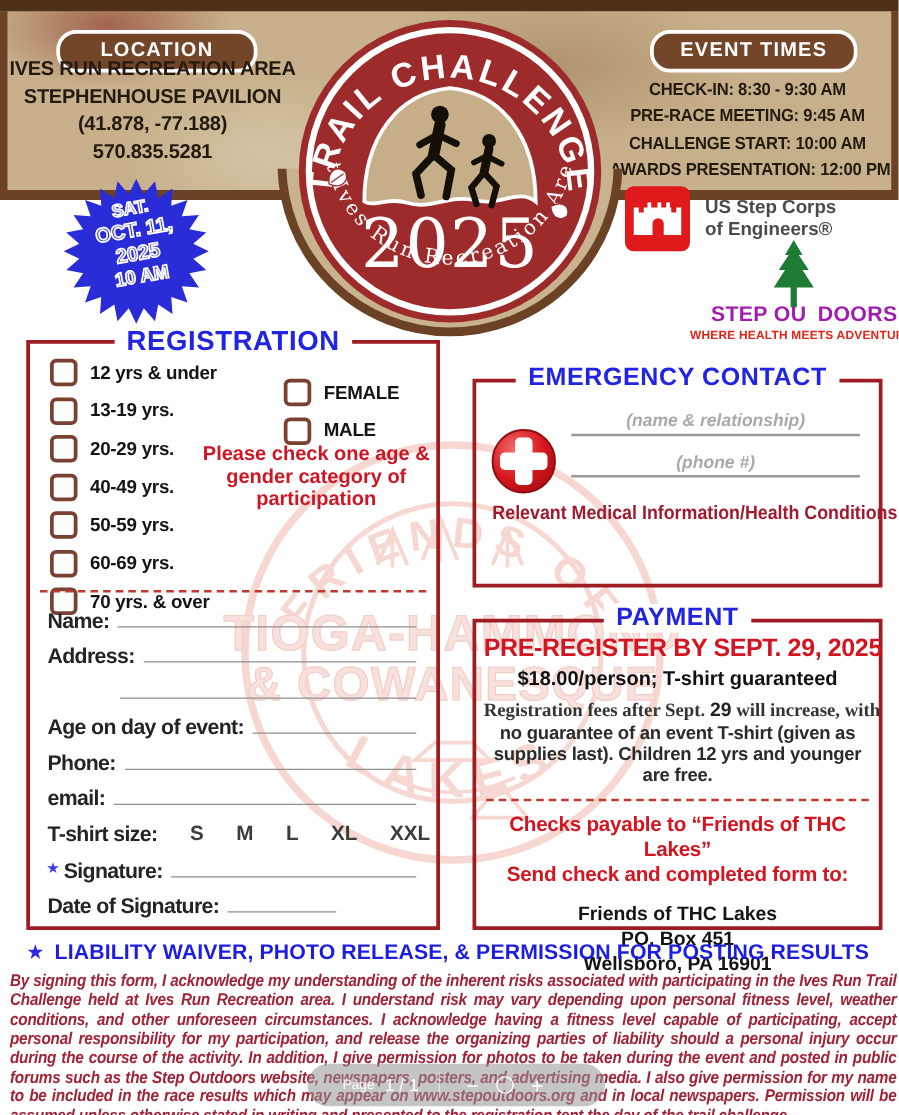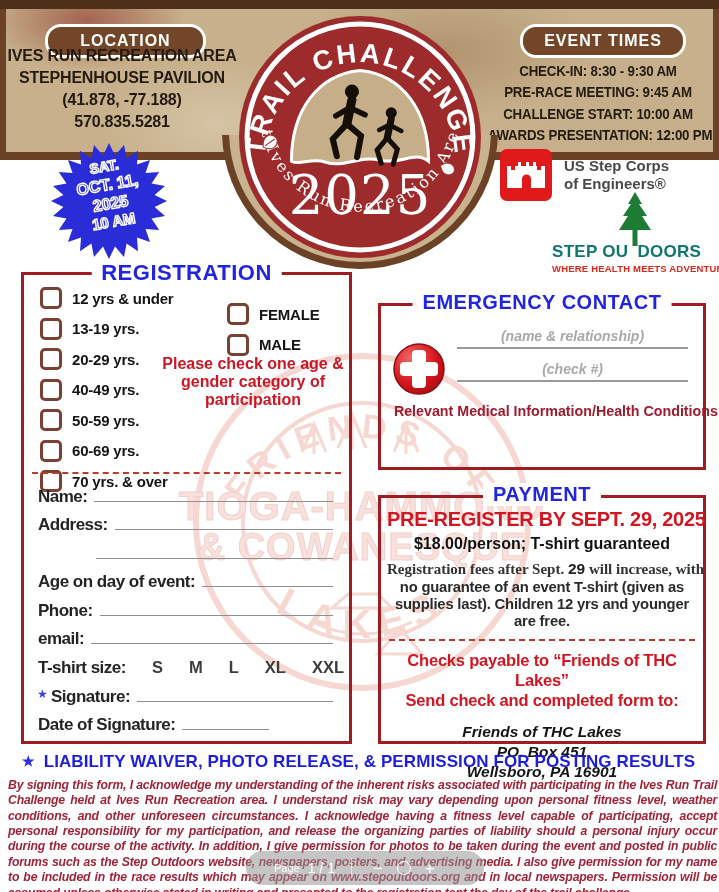--- a/index.html
+++ b/index.html
@@ -41,21 +41,21 @@
   .burst-text{position:absolute;left:0;top:16px;width:118px;text-align:center;
       transform:rotate(-10deg);color:#2227c9;-webkit-text-stroke:1.4px #ffffff;
       font-weight:800;line-height:1.2;}
   .bt1{font-size:14px;} .bt2{font-size:16px;} .bt3{font-size:16px;} .bt4{font-size:15px;}
 
   
   .usace{position:absolute;left:499px;top:148px;display:flex;align-items:center;z-index:3;}
   .usace-text{margin-left:11px;color:#4a4a4c;font-weight:800;font-size:15px;line-height:1.18;}
   .stepout{position:absolute;left:552px;top:192px;width:166px;text-align:center;z-index:3;}
   .step-tree{display:block;margin:0 auto -4px auto;}
-  .step-word{display:flex;justify-content:flex-start;align-items:baseline;color:#0f766e;
+  .step-word{display:flex;justify-content:flex-end;align-items:baseline;color:#a21caf;
              font-weight:800;font-size:17px;letter-spacing:.3px;}
   .step-gap{width:9px;}
   .step-tag{color:#e02418;font-weight:800;font-size:9.5px;letter-spacing:.2px;margin-top:1px;white-space:nowrap;}
 
   
   .watermark{position:absolute;left:142px;top:302px;width:440px;height:440px;z-index:1;opacity:.5;}
 
   
   .rbox{position:absolute;border:3.5px solid #9e1c22;background:transparent;z-index:3;box-sizing:border-box;padding-left:24px;}
   .legend{position:absolute;top:-15px;left:50%;transform:translateX(-50%);background:#fff;
@@ -98,21 +98,21 @@
 
   
   .pay-inner{position:absolute;left:6px;right:6px;top:10px;text-align:center;}
   .pay-headline{color:#d31521;font-weight:800;font-size:20px;letter-spacing:-.3px;white-space:nowrap;}
   .pay-price{color:#111;font-weight:800;font-size:16px;margin-top:4px;}
   .pay-late1{margin-top:7px;font-family:"Liberation Serif",serif;font-weight:700;font-size:15px;color:#333;white-space:nowrap;}
   .pay-late1 .b29{font-family:"Liberation Sans",sans-serif;font-weight:800;font-size:15.5px;color:#222;}
   .pay-late2{margin:1px auto 0 auto;width:302px;font-weight:800;font-size:14.8px;color:#2b2b2b;line-height:1.14;letter-spacing:-.2px;}
   .pay-dash{margin:9px 2px;}
   .pay-checks{color:#d31521;font-weight:800;font-size:16.5px;line-height:1.22;letter-spacing:-.2px;}
-  .pay-addr{margin-top:12px;color:#141414;font-weight:800;font-size:15.5px;line-height:1.28;font-style:italic;}
+  .pay-addr{margin-top:12px;color:#141414;font-weight:800;font-size:15.5px;line-height:1.28;}
 
   
   .waiver{position:absolute;left:8px;top:752px;width:706px;z-index:3;}
   .waiver-head{display:flex;align-items:center;color:#1d1de0;font-weight:800;font-size:17px;letter-spacing:.1px;white-space:nowrap;}
   .waiver-star{color:#2b2be6;font-size:14px;margin:0 9px 2px 14px;}
   .waiver-body{margin-top:5px;width:788px;transform:scaleX(.9);transform-origin:left top;
      text-align:justify;color:#a02438;font-weight:700;font-style:italic;
      font-size:13.6px;line-height:1.13;letter-spacing:-.2px;}
 
   
@@ -369,21 +369,21 @@
       <circle cx="27" cy="27" r="25" fill="url(#crossGrad)" stroke="#8f0c10" stroke-width="1.5"></circle>
       <g fill="#ffffff">
         <rect x="20" y="8" width="14" height="38" rx="4"></rect>
         <rect x="8" y="20" width="38" height="14" rx="4"></rect>
       </g>
     </svg>
     <div class="em-fields">
       <div class="ph">(name &amp; relationship)</div>
       <div class="em-line"></div>
       <div class="em-gap"></div>
-      <div class="ph">(check #)</div>
+      <div class="ph">(phone #)</div>
       <div class="em-line"></div>
     </div>
     <div class="med-label">Relevant Medical Information/Health Conditions:</div>
   </div>
 
   <div class="rbox pay-box">
     <div class="legend">PAYMENT</div>
     <div class="pay-inner">
       <div class="pay-headline">PRE-REGISTER BY SEPT. 29, 2025</div>
       <div class="pay-price">$18.00/person; T-shirt guaranteed</div>

